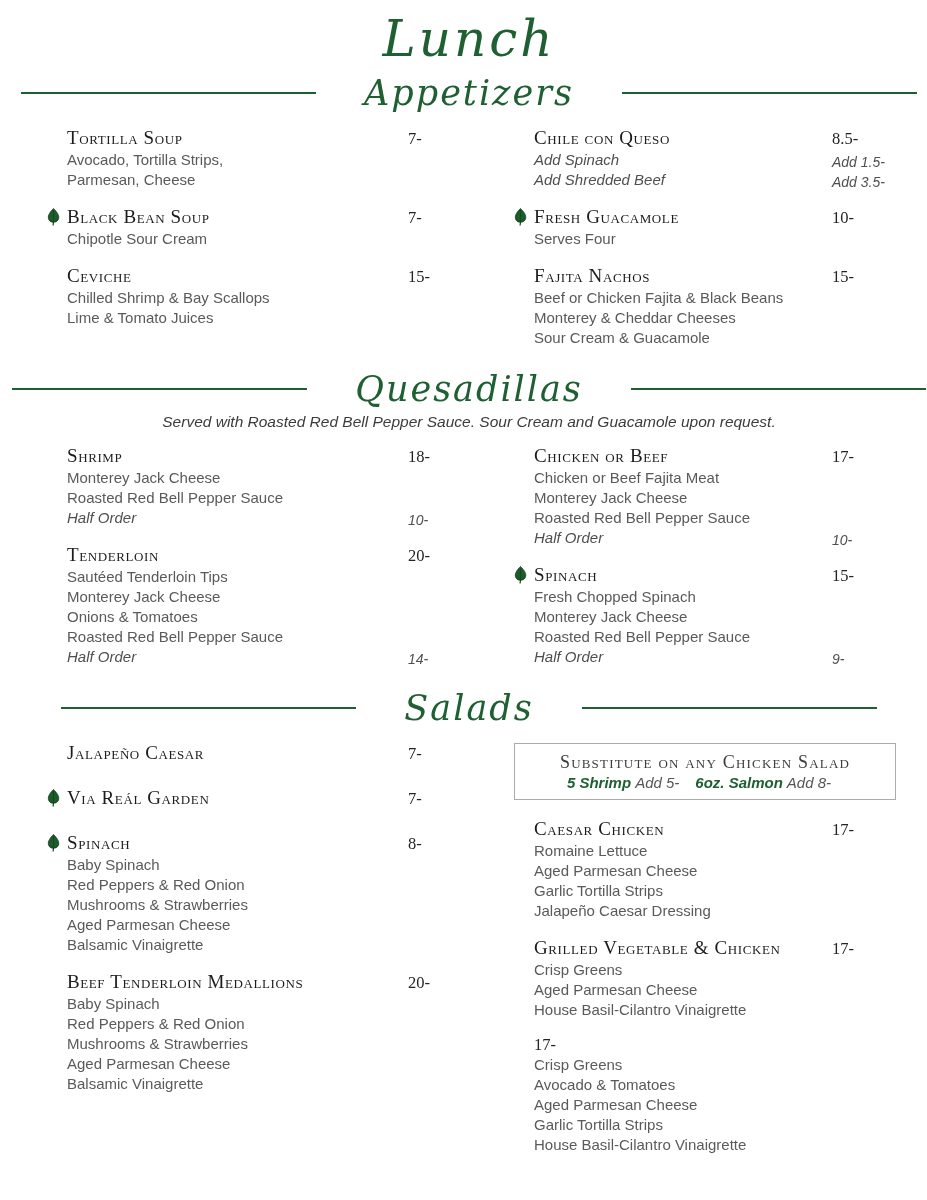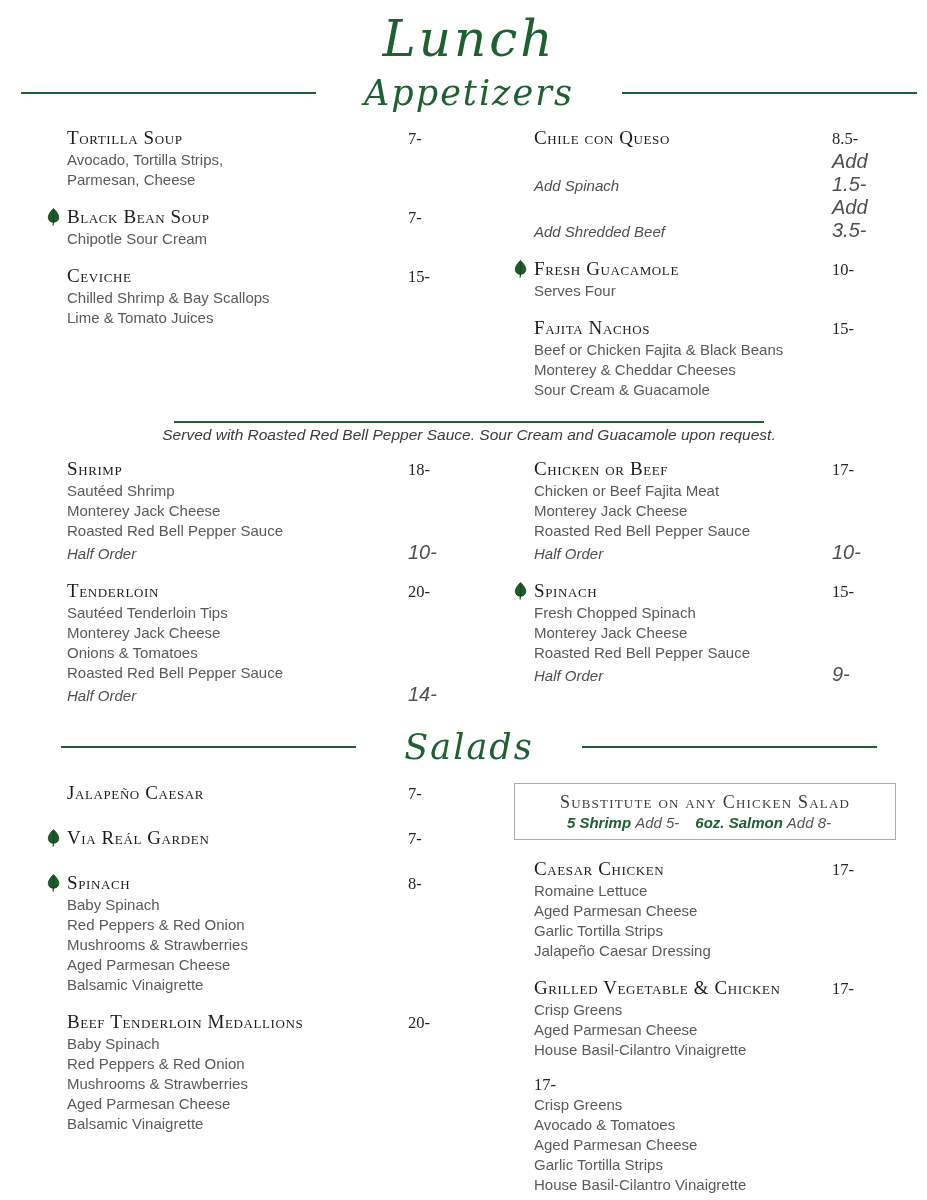--- a/index.html
+++ b/index.html
@@ -45,21 +45,21 @@
   }
   .item-price{
     width:64px;flex:0 0 auto;font-family:"Liberation Serif",serif;
     font-size:16.5px;color:#242424;
   }
   .desc-row{display:flex;align-items:flex-end;}
   .desc-text{flex:1;font-size:15px;line-height:20px;color:var(--desc-ink);}
   .desc-text.italic{font-style:italic;color:var(--italic-ink);}
   .desc-price{
     width:64px;flex:0 0 auto;font-style:italic;
-    font-size:20px;color:var(--italic-ink);
+    font-size:14px;color:var(--italic-ink);
   }
   .leaf-wrap{position:absolute;left:0;top:3px;width:14px;height:18px;}
   .sub-box{
     border:1px solid #ababab;text-align:center;
     padding:7px 4px 8px 4px;margin:2px 0 17px 0;
   }
   .box-title{
     font-family:"Liberation Serif",serif;font-variant:small-caps;
     font-size:18px;line-height:22px;color:#3d3d3d;letter-spacing:1.2px;
   }
@@ -160,32 +160,30 @@
             <span class="desc-text">Monterey &amp; Cheddar Cheeses</span>
           </div>
           <div class="desc-row">
             <span class="desc-text">Sour Cream &amp; Guacamole</span>
           </div>
         </div>
       </div>
     </div>
     <div class="section-header">
       <span class="rule"></span>
+      <span class="script">Quesadillas</span>
       <span class="rule"></span>
     </div>
     <div class="section-note">Served with Roasted Red Bell Pepper Sauce.  Sour Cream and Guacamole upon request.</div>
     <div class="cols">
       <div class="col">
         <div class="item">
           <div class="title-row">
             <span class="item-title">Shrimp</span>
             <span class="item-price">18-</span>
-          </div>
-          <div class="desc-row">
-            <span class="desc-text">Sautéed Shrimp</span>
           </div>
           <div class="desc-row">
             <span class="desc-text">Monterey Jack Cheese</span>
           </div>
           <div class="desc-row">
             <span class="desc-text">Roasted Red Bell Pepper Sauce</span>
           </div>
           <div class="desc-row">
             <span class="desc-text italic">Half Order</span>
             <span class="desc-price">10-</span>

